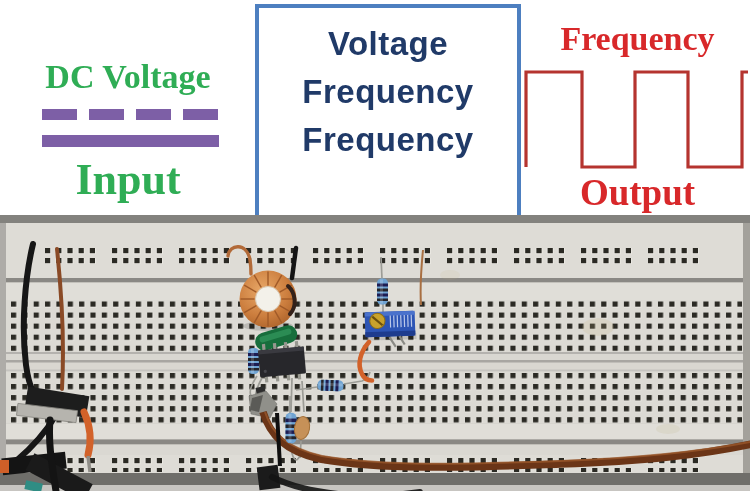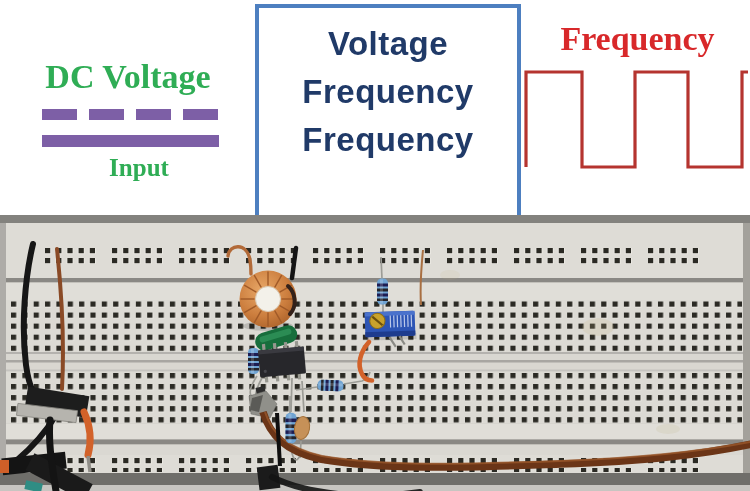--- a/index.html
+++ b/index.html
@@ -6,22 +6,22 @@
   .page{position:relative;width:750px;height:491px;overflow:hidden;background:#ffffff;
         font-family:"Liberation Serif", serif;}
   
   .banner{position:absolute;left:0;top:0;width:750px;height:215px;background:#ffffff;}
   .dc-title{position:absolute;left:25px;top:50px;width:206px;text-align:center;
             font-weight:bold;font-size:34px;color:var(--green,#2fad55);margin-top:8px;}
   .dash-line{position:absolute;left:42px;top:109px;width:177px;height:11px;
              background:repeating-linear-gradient(90deg,var(--purple,#7d5fa6) 0 35px,transparent 35px 47px);}
   .solid-line{position:absolute;left:42px;top:135px;width:177px;height:12px;
               background:var(--purple,#7d5fa6);}
-  .input-caption{position:absolute;left:36px;top:154px;width:206px;text-align:center;
-                 font-weight:bold;font-size:25px;color:var(--green,#2fad55);}
+  .input-caption{position:absolute;left:25px;top:154px;width:206px;text-align:center;
+                 font-weight:bold;font-size:44px;color:var(--green,#2fad55);}
   .center-box{position:absolute;left:255px;top:4px;width:258px;height:196px;
               border:4px solid var(--box_blue,#4d7fc0);background:#ffffff;
               padding-top:12px;text-align:center;}
   .center-box .line{font-family:Liberation Sans, sans-serif;font-weight:bold;
                     font-size:33px;line-height:48px;color:var(--navy,#203a68);letter-spacing:0.5px;}
   .freq-title{position:absolute;left:525px;top:20px;width:225px;text-align:center;
               font-weight:bold;font-size:34px;color:var(--red,#d8282a);}
   .wave-svg{position:absolute;left:524px;top:69px;width:226px;height:104px;}
   .wave{fill:none;stroke:var(--wave_red,#b5342f);stroke-width:3.2;stroke-linejoin:miter;}
   .output-caption{position:absolute;left:525px;top:171px;width:225px;text-align:center;
@@ -44,20 +44,21 @@
     <div class="center-box">
       <div class="line">Voltage</div>
       <div class="line">Frequency</div>
       <div class="line">Frequency</div>
     </div>
 
     <div class="freq-title">Frequency</div>
     <svg class="wave-svg" viewBox="0 0 226 104">
       <path class="wave" d="M2,98 L2,3 L58,3 L58,98 L111,98 L111,3 L164,3 L164,98 L218,98 L218,3 L224,3"></path>
     </svg>
+    <div class="output-caption">Output</div>
   </div>
 
   <svg class="photo" viewBox="0 0 750 276">
     <defs>
       <pattern id="holesT" width="11.35" height="11.05" patternUnits="userSpaceOnUse" patternTransform="translate(11,86.5)">
         <rect x="-1" y="-1" width="7.2" height="7.2" fill="#eeece6" opacity="0.7"></rect>
         <rect x="0" y="0" width="5.2" height="5.2" fill="#2b2a24"></rect>
       </pattern>
       <pattern id="holesB" width="11.35" height="11.05" patternUnits="userSpaceOnUse" patternTransform="translate(11,158)">
         <rect x="-1" y="-1" width="7.2" height="7.2" fill="#eeece6" opacity="0.7"></rect>

